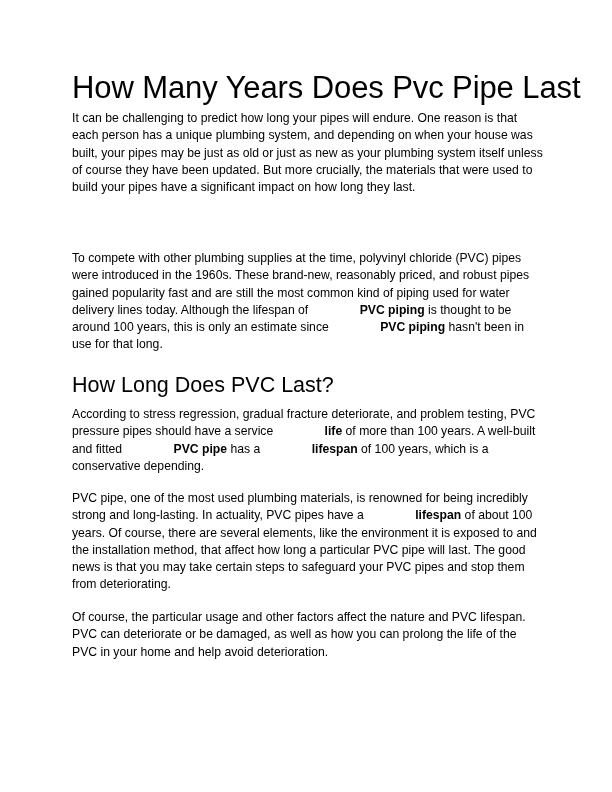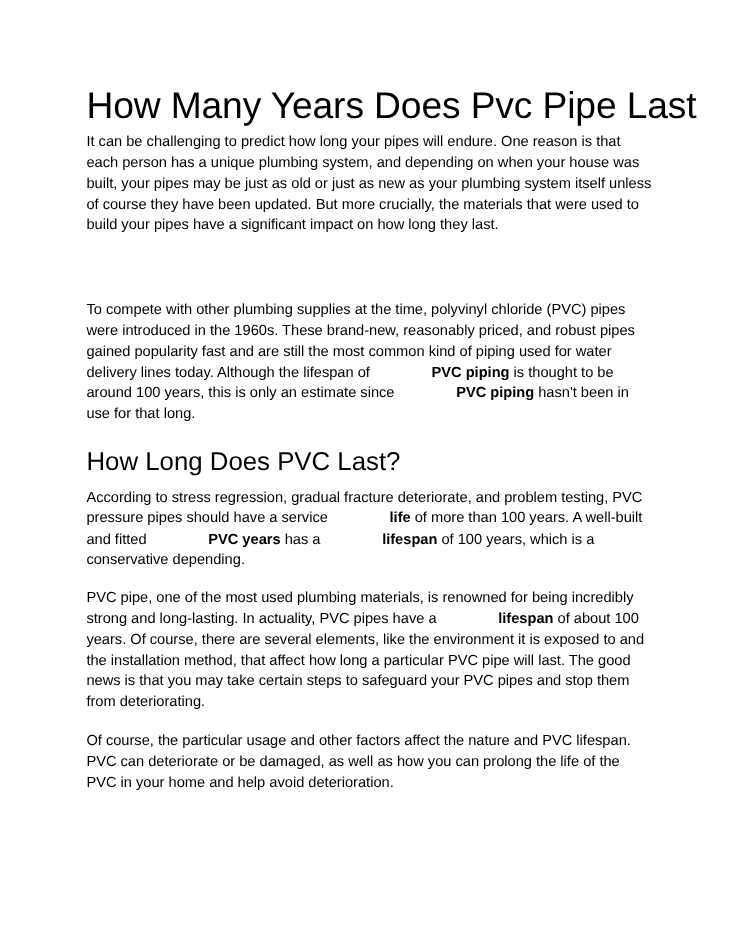--- a/index.html
+++ b/index.html
@@ -33,18 +33,18 @@
 
 <div class="page">
   <h1>How Many Years Does Pvc Pipe Last</h1>
 
   <p id="p1">It can be challenging to predict how long your pipes will endure. One reason is that each person has a unique plumbing system, and depending on when your house was built, your pipes may be just as old or just as new as your plumbing system itself unless of course they have been updated. But more crucially, the materials that were used to build your pipes have a significant impact on how long they last.</p>
 
   <p id="p2"><span>To compete with other plumbing supplies at the time, polyvinyl chloride (PVC) pipes were introduced in the 1960s. These brand-new, reasonably priced, and robust pipes gained popularity fast and are still the most common kind of piping used for water delivery lines today. Although the lifespan of </span><b>PVC piping</b><span> is thought to be around 100 years, this is only an estimate since </span><b>PVC piping</b><span> hasn't been in use for that long.</span></p>
 
   <h2>How Long Does PVC Last?</h2>
 
-  <p id="p3"><span>According to stress regression, gradual fracture deteriorate, and problem testing, PVC pressure pipes should have a service </span><b>life</b><span> of more than 100 years. A well-built and fitted </span><b>PVC years</b><span> has a </span><b>lifespan</b><span> of 100 years, which is a conservative depending.</span></p>
+  <p id="p3"><span>According to stress regression, gradual fracture deteriorate, and problem testing, PVC pressure pipes should have a service </span><b>life</b><span> of more than 100 years. A well-built and fitted </span><b>PVC pipe</b><span> has a </span><b>lifespan</b><span> of 100 years, which is a conservative depending.</span></p>
 
   <p id="p4"><span>PVC pipe, one of the most used plumbing materials, is renowned for being incredibly strong and long-lasting. In actuality, PVC pipes have a </span><b>lifespan</b><span> of about 100 years. Of course, there are several elements, like the environment it is exposed to and the installation method, that affect how long a particular PVC pipe will last. The good news is that you may take certain steps to safeguard your PVC pipes and stop them from deteriorating.</span></p>
 
   <p id="p5">Of course, the particular usage and other factors affect the nature and PVC lifespan. PVC can deteriorate or be damaged, as well as how you can prolong the life of the PVC in your home and help avoid deterioration.</p>
 </div>
 
 </body></html>

